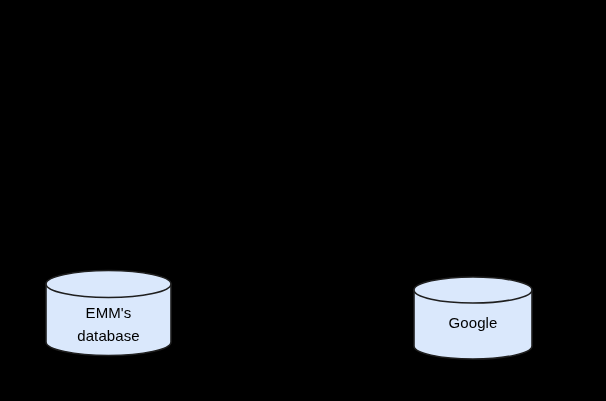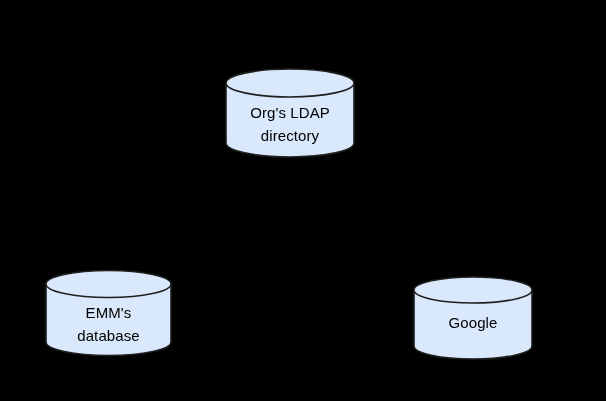--- a/index.html
+++ b/index.html
@@ -40,28 +40,20 @@
     letter-spacing: 0.1px;
     white-space: pre-line;
     pointer-events: none;
   }
 </style>
 </head>
 <body>
 
 <div id="canvas">
 
-  <div class="cylinder" id="node-ldap" style="left:225px; top:68px; width:130px; height:90px;">
-    <svg class="cyl-svg" viewBox="0 0 130 90" preserveAspectRatio="none">
-      <path d="M 1 15 L 1 75 A 64 14 0 0 0 129 75 L 129 15 Z" fill="#dae8fc" stroke="#1f1f1f" stroke-width="1.6" stroke-linejoin="round"></path>
-      <ellipse cx="65" cy="15" rx="64" ry="14" fill="#dae8fc" stroke="#1f1f1f" stroke-width="1.6"></ellipse>
-    </svg>
-    <div class="cyl-label" style="top:34px;">Org's LDAP</div>
-    <div class="cyl-label" style="top:57px;">directory</div>
-  </div>
 
   <div class="cylinder" id="node-emm" style="left:45px; top:270px; width:127px; height:86px;">
     <svg class="cyl-svg" viewBox="0 0 127 86" preserveAspectRatio="none">
       <path d="M 1 14 L 1 72 A 62.5 13.5 0 0 0 126 72 L 126 14 Z" fill="#dae8fc" stroke="#1f1f1f" stroke-width="1.6" stroke-linejoin="round"></path>
       <ellipse cx="63.5" cy="14" rx="62.5" ry="13.5" fill="#dae8fc" stroke="#1f1f1f" stroke-width="1.6"></ellipse>
     </svg>
     <div class="cyl-label" style="top:55px;">database</div>
     <div class="cyl-label" style="top:32px;">EMM's</div>
   </div>
 

